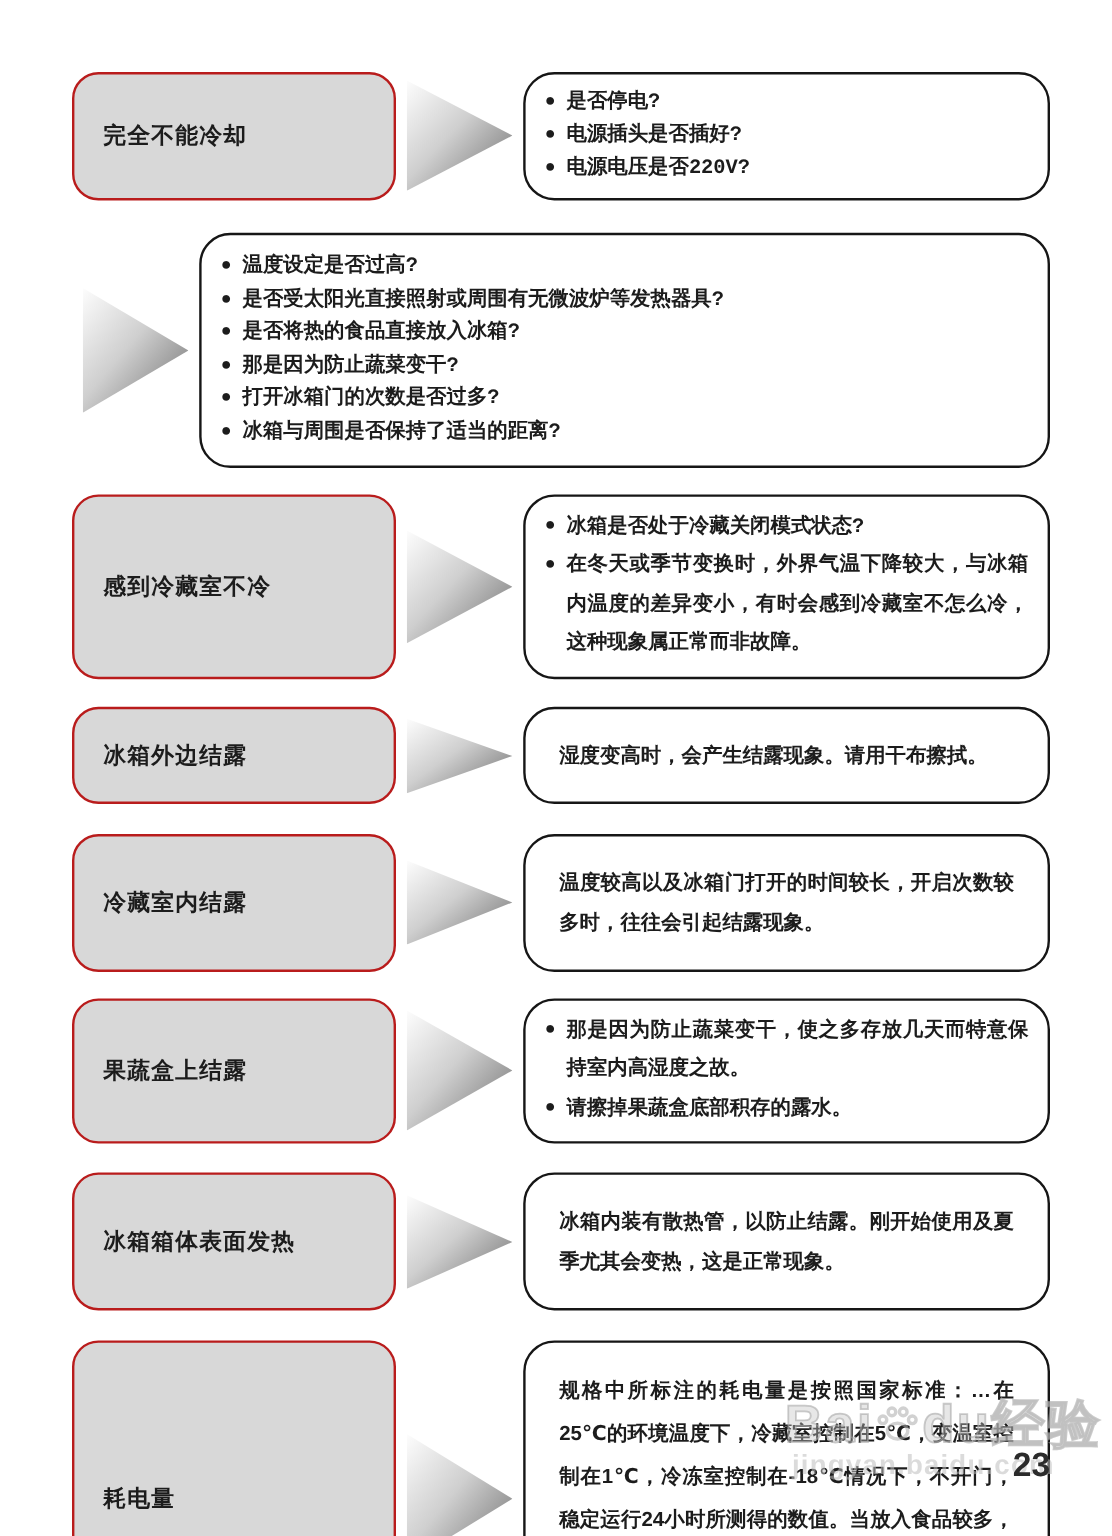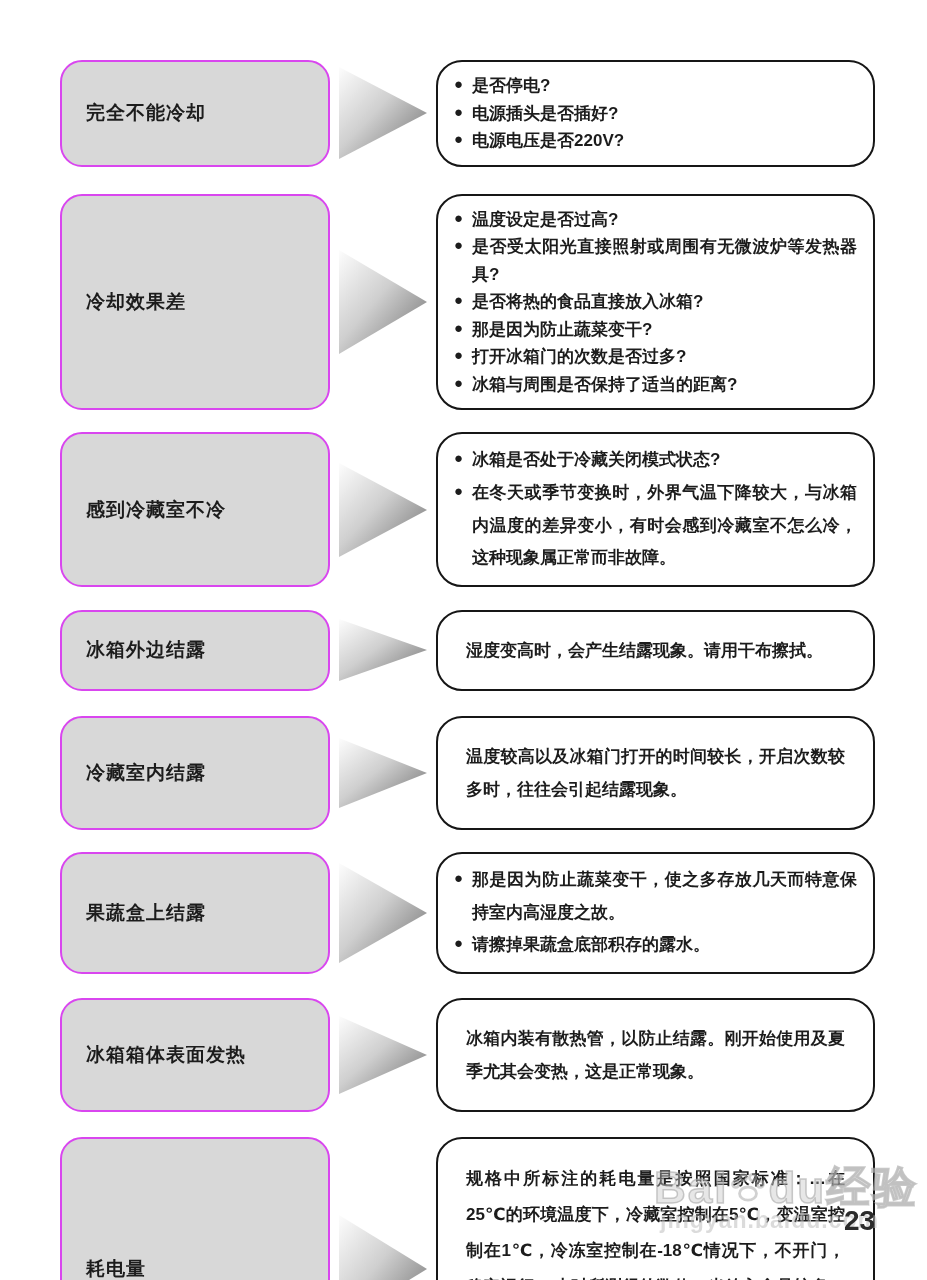--- a/index.html
+++ b/index.html
@@ -33,21 +33,21 @@
   .row4 { min-height: 66px;  margin-bottom: 25px; }
   .row5 { min-height: 80px;  margin-bottom: 22px; }
   .row6 { min-height: 114px; margin-bottom: 24px; }
   .row7 { min-height: 86px;  margin-bottom: 25px; }
   .row8 { min-height: 185px; margin-bottom: 0; }
 
   .problem-box {
     flex: 0 0 270px;
     width: 270px;
     background: #d8d8d8;
-    border: 2px solid #d946ef;
+    border: 2px solid #b91c1c;
     border-radius: 22px;
     display: flex;
     align-items: center;
     padding-left: 24px;
     box-sizing: border-box;
   }
   .problem-title {
     font-size: 19px;
     letter-spacing: 1px;
   }
@@ -93,20 +93,21 @@
   .roomy .answers li { line-height: 1.92; }
   .bullet {
     flex: 0 0 auto;
     margin-right: 9px;
     font-size: 15px;
     line-height: inherit;
   }
   .li-text {
     flex: 1;
     text-align: justify;
+    font-family: Liberation Mono, monospace;
   }
   .answer-text {
     margin: 12px;
     font-size: 17px;
     line-height: 1.95;
     text-align: justify;
   }
   .row8 .answer-text { line-height: 2.12; }
 
   
@@ -181,23 +182,20 @@
             </li>
             <li>
               <span class="bullet">●</span>
               <span class="li-text">电源电压是否220V?</span>
             </li>
           </ul>
       </div>
     </div>
 
     <div class="row row2">
-      <div class="problem-box">
-        <span class="problem-title">冷却效果差</span>
-      </div>
       <div class="arrow-cell">
         <svg viewBox="0 0 90 100" preserveAspectRatio="none">
             <polygon points="0,0 90,50 0,100" fill="url(#arrowGrad)"></polygon>
           </svg>
       </div>
       <div class="answer-box">
         <ul class="answers">
             <li>
               <span class="bullet">●</span>
               <span class="li-text">温度设定是否过高?</span>

